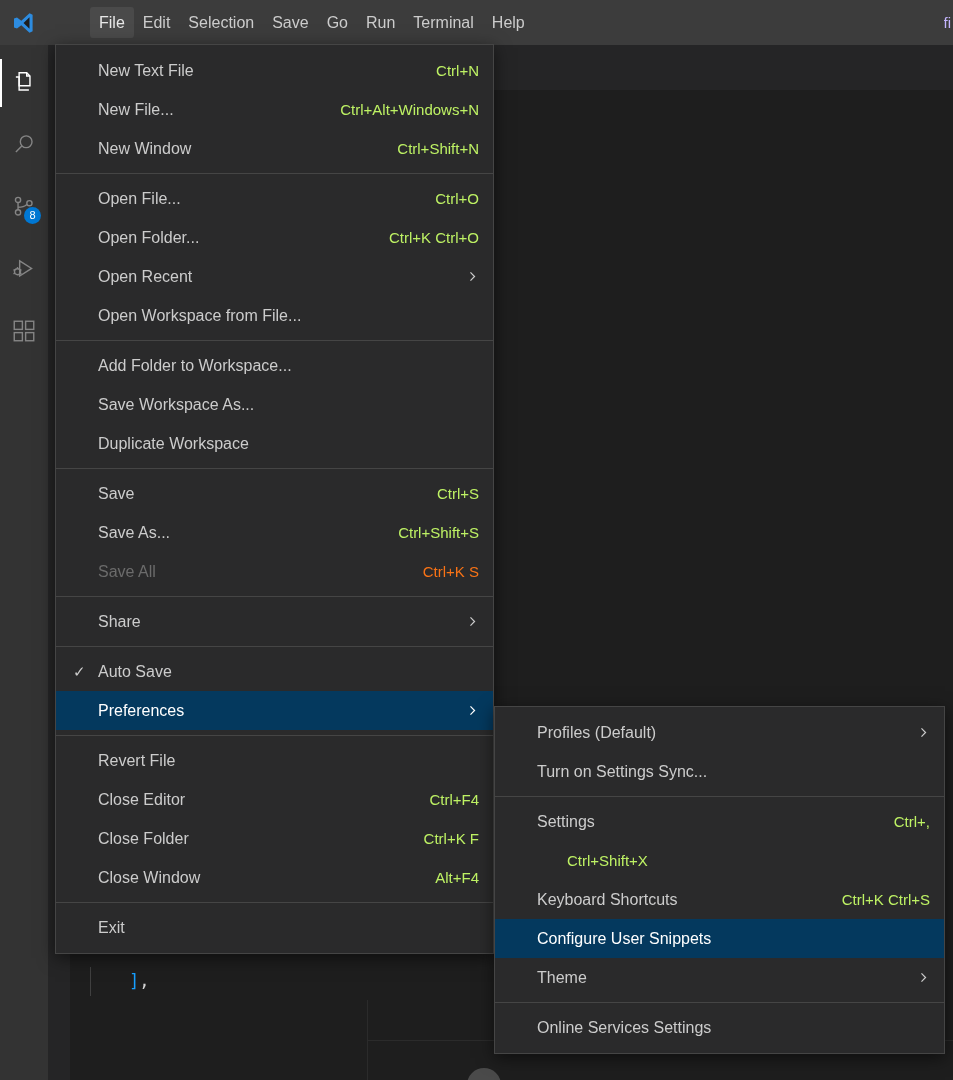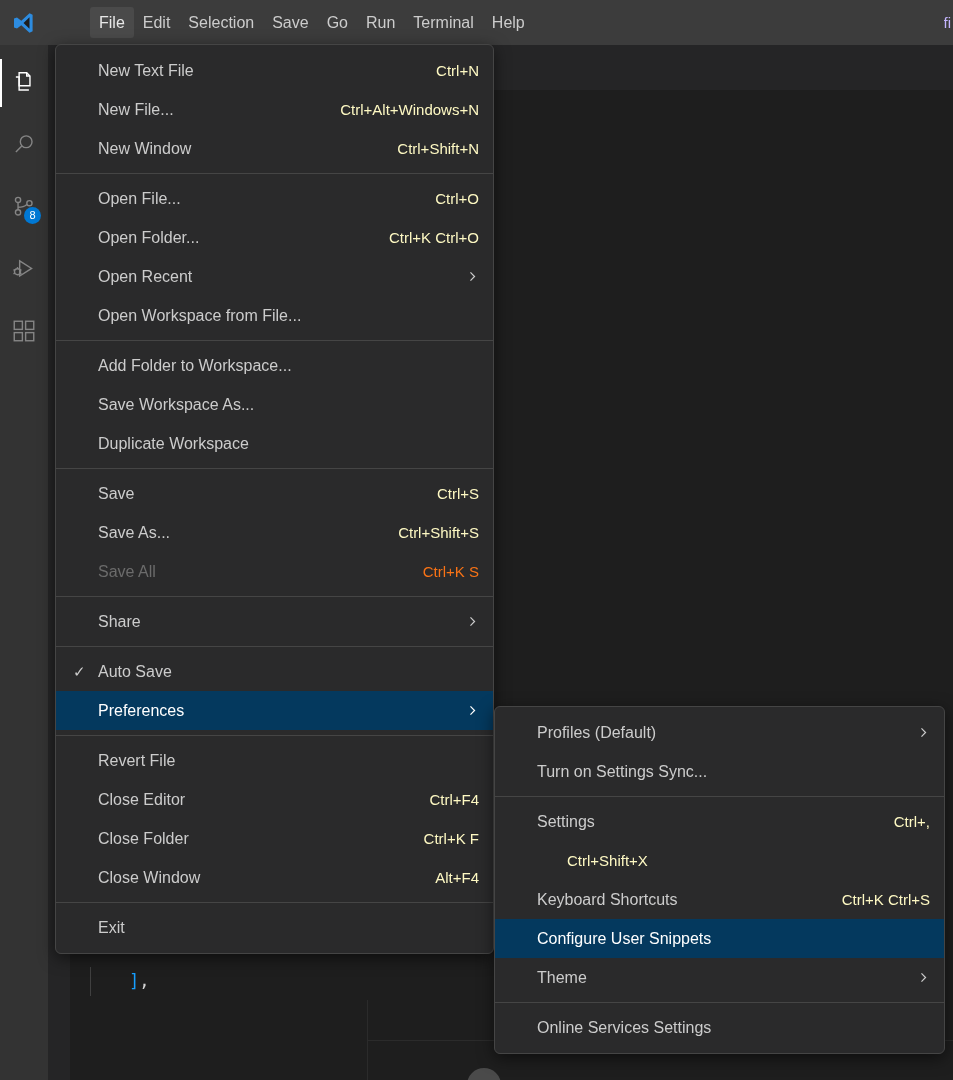--- a/index.html
+++ b/index.html
@@ -97,33 +97,33 @@
   .k-punct { color:#d4d4d4; }
   .k-brace2{ color:#da70d6; }
   .k-brack { color:#179fff; }
   .k-comment{ color:#6a9955; }
   .sel-hl { background:#3a3d41; border-radius:2px; }
   .mid-dot { color:#585858; }
 
   
   .menu-panel {
     position:absolute; background:#2a2a2b;
-    border:1px solid #454545; border-radius:6px;
+    border:1px solid #454545; border-radius:0;
     box-shadow:0 4px 16px rgba(0,0,0,0.55);
     padding:6px 0; z-index:60;
   }
   .mi {
     display:flex; align-items:center; height:39px;
     padding:0 14px 0 42px; font-size:16px; color:#cccccc;
     position:relative; cursor:default; white-space:nowrap;
   }
   .mi.sel { background:#04395e; color:#ffffff; }
   .mi.disabled { color:#6b6b6b; }
   .mi .label { flex:1; }
-  .mi .accel { color:#fef9c3; font-size:15px; padding-left:30px; }
+  .mi .accel { color:#bef264; font-size:15px; padding-left:30px; }
   .mi.disabled .accel { color:#f97316; }
   .mi .check { position:absolute; left:17px; font-size:15px; color:#cccccc; }
   .mi .chev  { margin-left:20px; display:flex; align-items:center; }
   .msep { height:1px; background:#454545; margin:5px 0; }
 
   #file-menu { left:55px; top:44px; width:439px; }
   #pref-menu { left:494px; top:706px; width:451px; }
 
   
   .bottom-circle {

